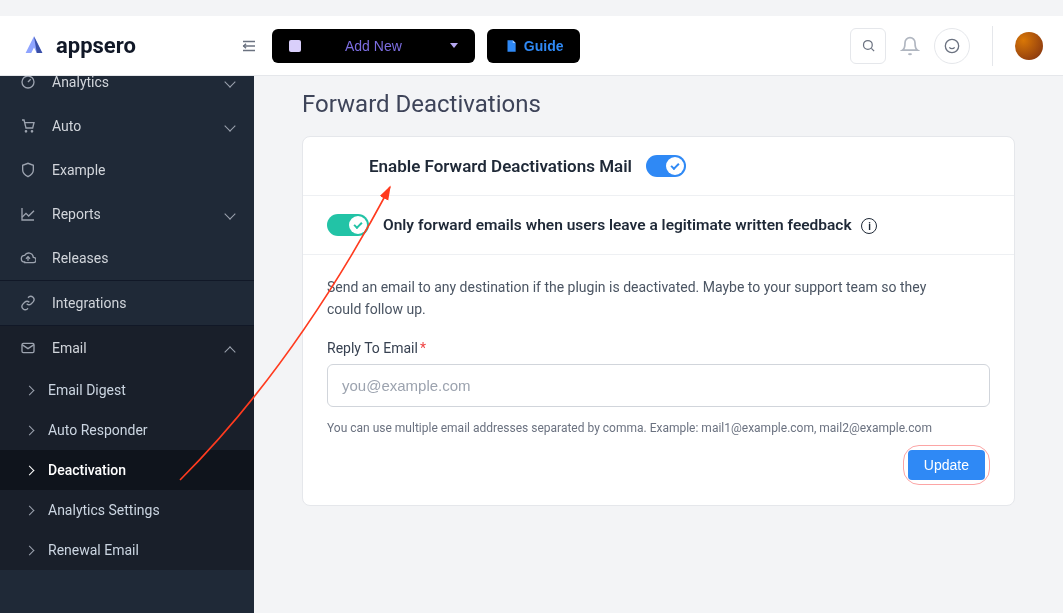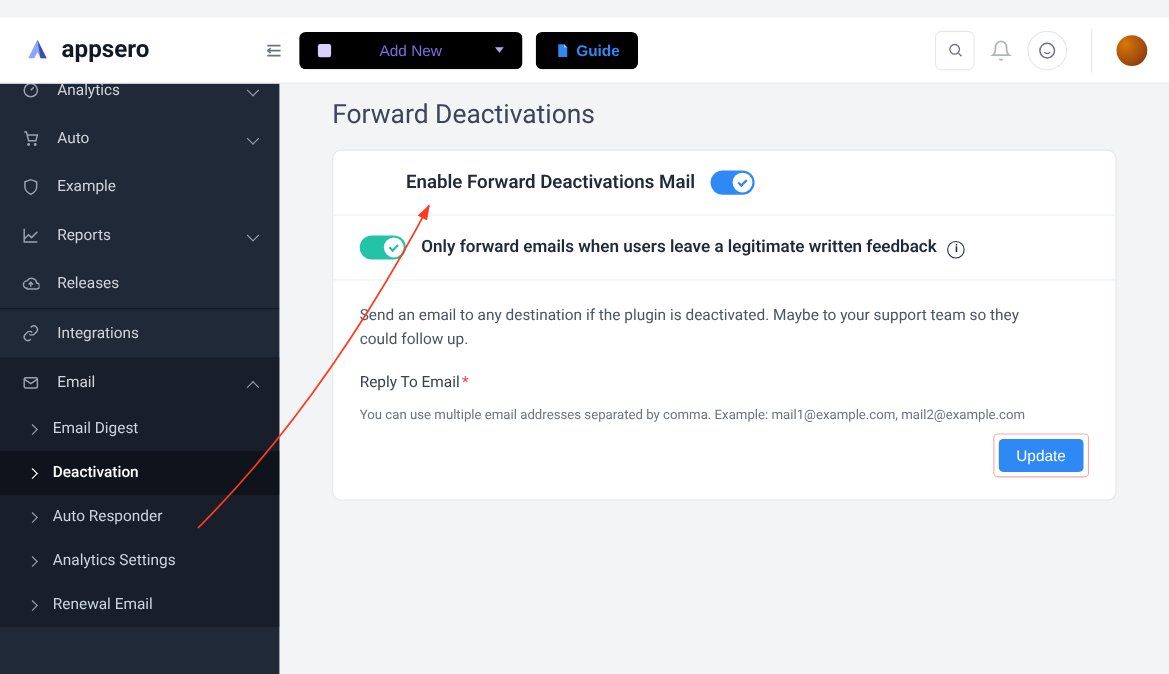--- a/index.html
+++ b/index.html
@@ -49,21 +49,21 @@
   .card-sub-label { font-size:15.5px; font-weight:600; color:#1f2937; flex:1;}
   .info-icon { width:16px;height:16px;border:1.5px solid #1f2937;border-radius:50%;display:inline-flex;align-items:center;justify-content:center;font-size:10px;font-weight:700; margin-left:6px; color:#1f2937;}
   .card-body { padding:22px 24px 20px; }
   .desc { color:#4b5563; line-height:1.55; margin-bottom:20px; max-width:600px;}
   .field-label { font-size:14px; color:#374151; margin-bottom:8px; display:flex; gap:2px;}
   .req { color:#ef4444; }
   input[type=text] { width:100%; border:1px solid #d1d5db; border-radius:6px; padding:12px 14px; font-size:15px; color:#374151; }
   input[type=text]::placeholder { color:#9ca3af; }
   .hint { font-size:12px; color:#6b7280; margin-top:14px;}
   .actions { display:flex; justify-content:flex-end; margin-top:10px;}
-  .update-wrap { border:1px solid #fca5a5; border-radius:4px; padding:4px;}
+  .update-wrap { border:1px solid #fca5a5; border-radius:16px; padding:4px;}
   .btn-update { background:#2f89f5; color:#fff; border:none; border-radius:4px; padding:7px 16px; font-size:14px; cursor:pointer;}
 
   .arrow-svg { position:absolute; top:175px; left:175px; width:230px; height:310px; pointer-events:none; z-index:8;}
 
   svg { display:block; }
 </style>
 </head>
 <body>
 
 <div class="topbar">
@@ -187,25 +187,25 @@
             <rect x="3" y="5" width="18" height="14" rx="2"></rect>
             <polyline points="3 7 12 13 21 7"></polyline>
           </svg>
         </span>
       <span>Email</span>
     </div>
     <div class="subitems">
       <div class="subitem">
           <span>Email Digest</span>
         </div>
+      <div class="subitem">
+          <span>Auto Responder</span>
+        </div>
       <div class="subitem active">
           <span>Deactivation</span>
-        </div>
-      <div class="subitem">
-          <span>Auto Responder</span>
         </div>
       <div class="subitem">
           <span>Analytics Settings</span>
         </div>
       <div class="subitem">
           <span>Renewal Email</span>
         </div>
     </div>
   </div>
 </div>
@@ -231,20 +231,21 @@
         <span>Only forward emails when users leave a legitimate written feedback</span>
         <span class="info-icon">i</span>
       </span>
     </div>
     <div class="card-body">
       <p class="desc">Send an email to any destination if the plugin is deactivated. Maybe to your support team so they could follow up.</p>
       <div class="field-label">
         <span>Reply To Email</span>
           <span class="req">*</span>
       </div>
+      <input type="text" placeholder="you@example.com" style="">
       <p class="hint">You can use multiple email addresses separated by comma. Example: mail1@example.com, mail2@example.com</p>
       <div class="actions">
         <div class="update-wrap">
           <button class="btn-update"><span>Update</span></button>
         </div>
       </div>
     </div>
   </div>
 </div>
 

